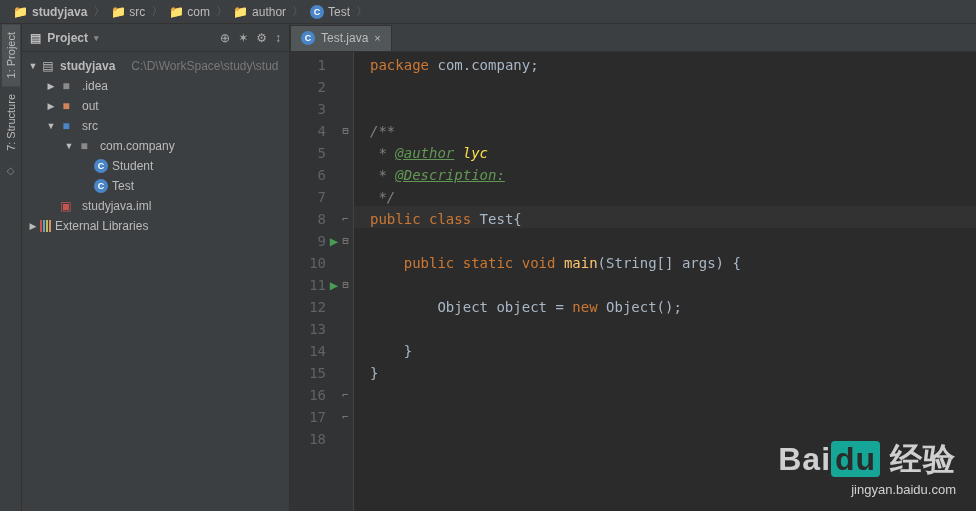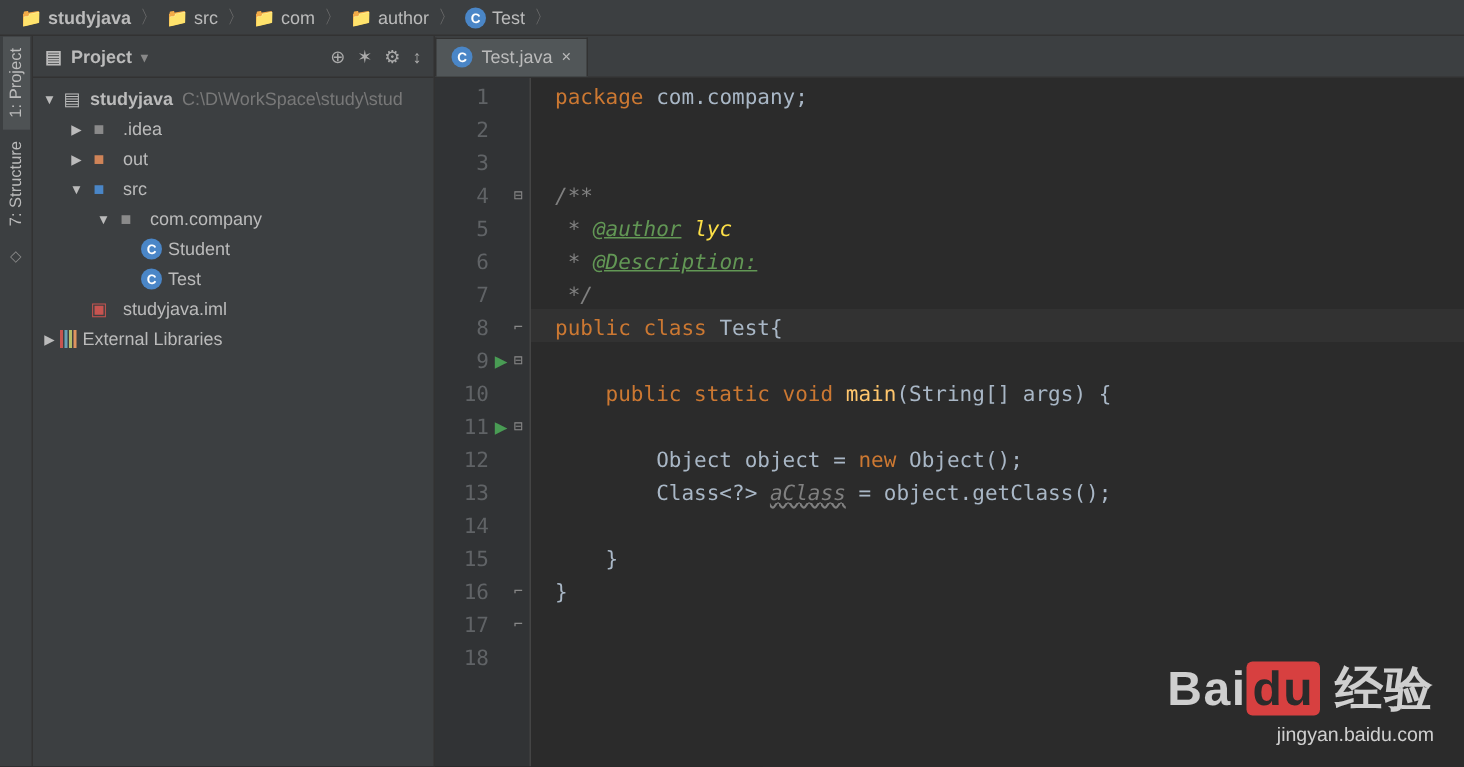--- a/index.html
+++ b/index.html
@@ -16,21 +16,21 @@
 .sidebar-header { height: 28px; display: flex; align-items: center; justify-content: space-between; padding: 0 8px; border-bottom: 1px solid #323232; }
 .sidebar-title { display: flex; align-items: center; gap: 6px; font-weight: bold; }
 .sidebar-tools { display: flex; gap: 8px; color: #aaaaaa; }
 .tool-icon { cursor: pointer; font-size: 12px; }
 .tree { padding: 4px 0; }
 .tree-row { display: flex; align-items: center; height: 20px; padding-left: 0; cursor: pointer; white-space: nowrap; }
 .tree-arrow { width: 14px; display: inline-flex; justify-content: center; color: #bbbbbb; font-size: 9px; }
 .tree-icon { width: 16px; height: 16px; margin-right: 4px; display: inline-flex; align-items: center; justify-content: center; }
 .tree-label { color: #bbbbbb; }
 .tree-label.bold { font-weight: bold; }
-.tree-hint { color: #787878; margin-left: 6px; }
+.tree-hint { color: #787878; margin-left: 16px; }
 .folder-icon { color: #8a8a8a; }
 .folder-orange { color: #d08458; }
 .java-class { background: #4a86c7; border-radius: 50%; width: 14px; height: 14px; display: flex; align-items: center; justify-content: center; color: #fff; font-size: 9px; font-weight: bold; }
 .iml-icon { color: #c75450; }
 .lib-icon { display: inline-flex; gap: 1px; }
 .lib-bar { width: 2px; height: 12px; }
 .editor-area { flex: 1; display: flex; flex-direction: column; background: #2b2b2b; }
 .tab-bar { height: 28px; background: #3c3f41; border-bottom: 1px solid #323232; display: flex; align-items: center; }
 .editor-tab { height: 26px; display: flex; align-items: center; padding: 0 10px; background: #515658; border: 1px solid #323232; border-bottom: none; gap: 6px; cursor: pointer; }
 .tab-close { color: #bbbbbb; cursor: pointer; font-size: 11px; }
@@ -227,28 +227,27 @@
           <div class="code-line"></div>
           <div class="code-line"><span class="comment">/**</span></div>
           <div class="code-line"><span class="comment"> * </span><span class="doctag">@author</span> <span class="docval">lyc</span></div>
           <div class="code-line"><span class="comment"> * </span><span class="doctag">@Description:</span></div>
           <div class="code-line"><span class="comment"> */</span></div>
           <div class="code-line"><span class="kw">public class</span> <span class="plain">Test{</span></div>
           <div class="code-line"></div>
           <div class="code-line">    <span class="kw">public static void</span> <span class="method">main</span><span class="bracket">(</span><span class="plain">String[] args</span><span class="bracket">)</span> <span class="bracket">{</span></div>
           <div class="code-line"></div>
           <div class="code-line">        <span class="plain">Object object = </span><span class="kw">new</span> <span class="plain">Object();</span></div>
-          <div class="code-line">        <span class="plain">Class&lt;?&gt; </span><span class="var-warn">aClass</span><span class="plain"> = object.getClass();</span></div>
           <div class="code-line"></div>
           <div class="code-line">    <span class="bracket">}</span></div>
           <div class="code-line"><span class="bracket">}</span></div>
           <div class="code-line"></div>
         </div>
     </div>
   </div>
 </div>
 
 <div class="watermark">
   <div class="main-logo">
-    <span>Bai</span><span style="background:#ef4444;color:#2b2b2b;padding:0 4px;border-radius:4px">du</span> <span>经验</span>
+    <span>Bai</span><span style="background:#14b8a6;color:#2b2b2b;padding:0 4px;border-radius:4px">du</span> <span>经验</span>
   </div>
   <div class="sub">jingyan.baidu.com</div>
 </div>
 
 </body></html>

